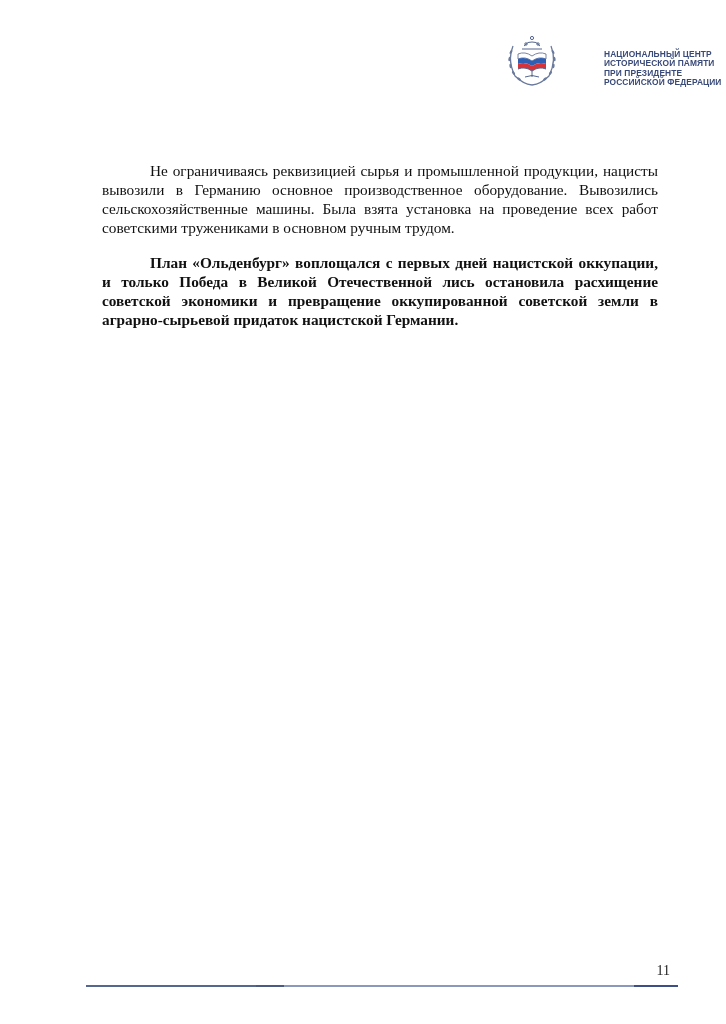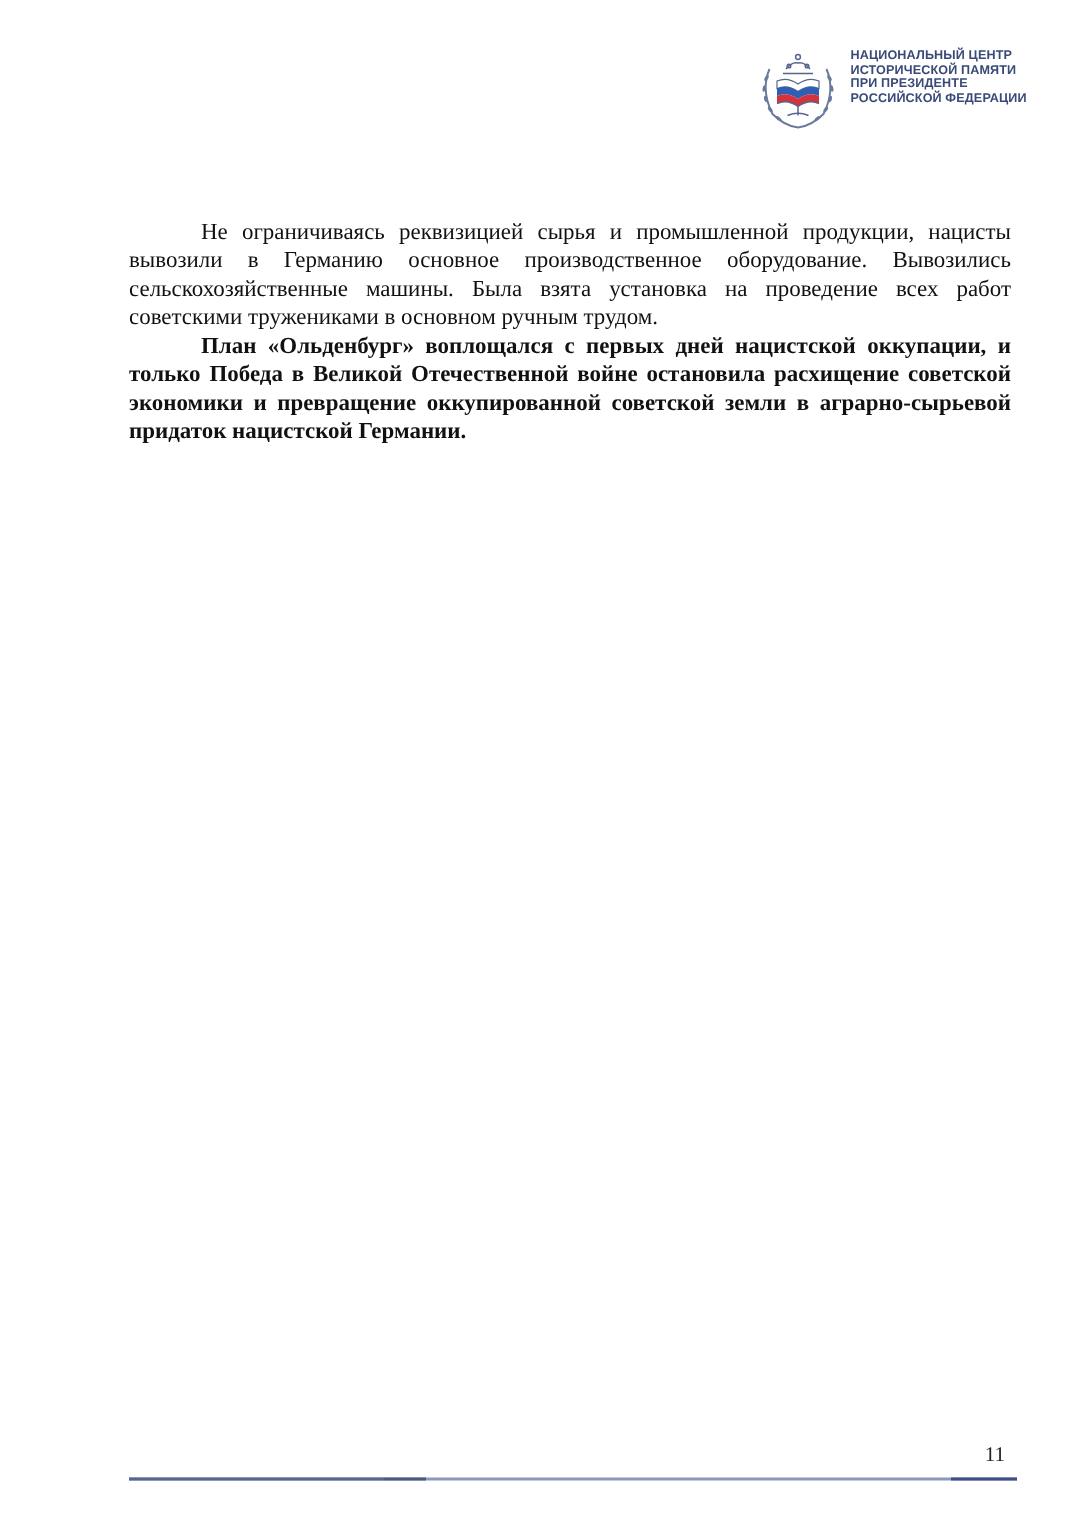--- a/index.html
+++ b/index.html
@@ -1,22 +1,22 @@
 <!DOCTYPE html>
 <html><head>
 <meta charset="utf-8">
 <style>
   html, body { margin:0; padding:0; background:#ffffff; }
   body { width:726px; height:1024px; position:relative; overflow:hidden; font-family:"Liberation Serif", serif; color:#111; }
-  .logo { position:absolute; left:503px; top:32px; width:180px; height:56px; display:flex; align-items:flex-start; }
+  .logo { position:absolute; left:503px; top:32px; width:180px; height:56px; display:flex; align-items:flex-end;gap:37px; }
   .emblem { width:58px; height:56px; flex:none; }
   .logo-text { margin-left:6px; font-family:"Liberation Sans", sans-serif; font-size:8.4px; line-height:9.6px; color:#3a4a78; font-weight:bold; letter-spacing:0.1px; text-transform:uppercase; }
   .logo-text div { white-space:nowrap; }
   .content { position:absolute; left:86px; top:145px; width:588px; font-size:15.3px; line-height:19px; text-align:justify; }
-  .content p { margin:0; text-indent:48px; hyphens:manual; }
+  .content p { margin:16px; text-indent:48px; hyphens:manual; }
   .content p.bold { font-weight:bold; }
   .page-num { position:absolute; right:56px; top:963px; font-size:14px; color:#222;text-align:right; }
   .footer-line { position:absolute; left:86px; top:985px; width:592px; height:2px; background:#8a98bc; }
   .footer-line .seg1 { position:absolute; left:0; top:0; width:170px; height:2px; background:#56678f; }
   .footer-line .seg2 { position:absolute; left:170px; top:0; width:28px; height:2px; background:#4b5a82; }
   .footer-line .seg3 { position:absolute; right:0; top:0; width:44px; height:2px; background:#3d4f85; }
 </style>
 </head>
 <body>
 
@@ -58,21 +58,21 @@
   <div class="logo-text">
     <div>НАЦИОНАЛЬНЫЙ ЦЕНТР</div>
     <div>ИСТОРИЧЕСКОЙ ПАМЯТИ</div>
     <div>ПРИ ПРЕЗИДЕНТЕ</div>
     <div>РОССИЙСКОЙ ФЕДЕРАЦИИ</div>
   </div>
 </div>
 
 <div class="content">
   <p>Не ограничиваясь реквизицией сырья и промышленной продукции, наци­сты вывозили в Германию основное производственное оборудование. Вывози­лись сельскохозяйственные машины. Была взята установка на проведение всех работ советскими тружениками в основном ручным трудом.</p>
-  <p class="bold">План «Ольденбург» воплощался с первых дней нацистской оккупа­ции, и только Победа в Великой Отечественной войне остановила расхи­щение советской экономики и превращение оккупированной советской земли в аграрно-сырьевой придаток нацистской Германии.</p>
+  <p class="bold">План «Ольденбург» воплощался с первых дней нацистской оккупа­ции, и только Победа в Великой Отечественной лись остановила расхи­щение советской экономики и превращение оккупированной советской земли в аграрно-сырьевой придаток нацистской Германии.</p>
 </div>
 
 <div class="page-num">11</div>
 
 <div class="footer-line">
   <div class="seg1"></div>
   <div class="seg2"></div>
   <div class="seg3"></div>
 </div>
 

